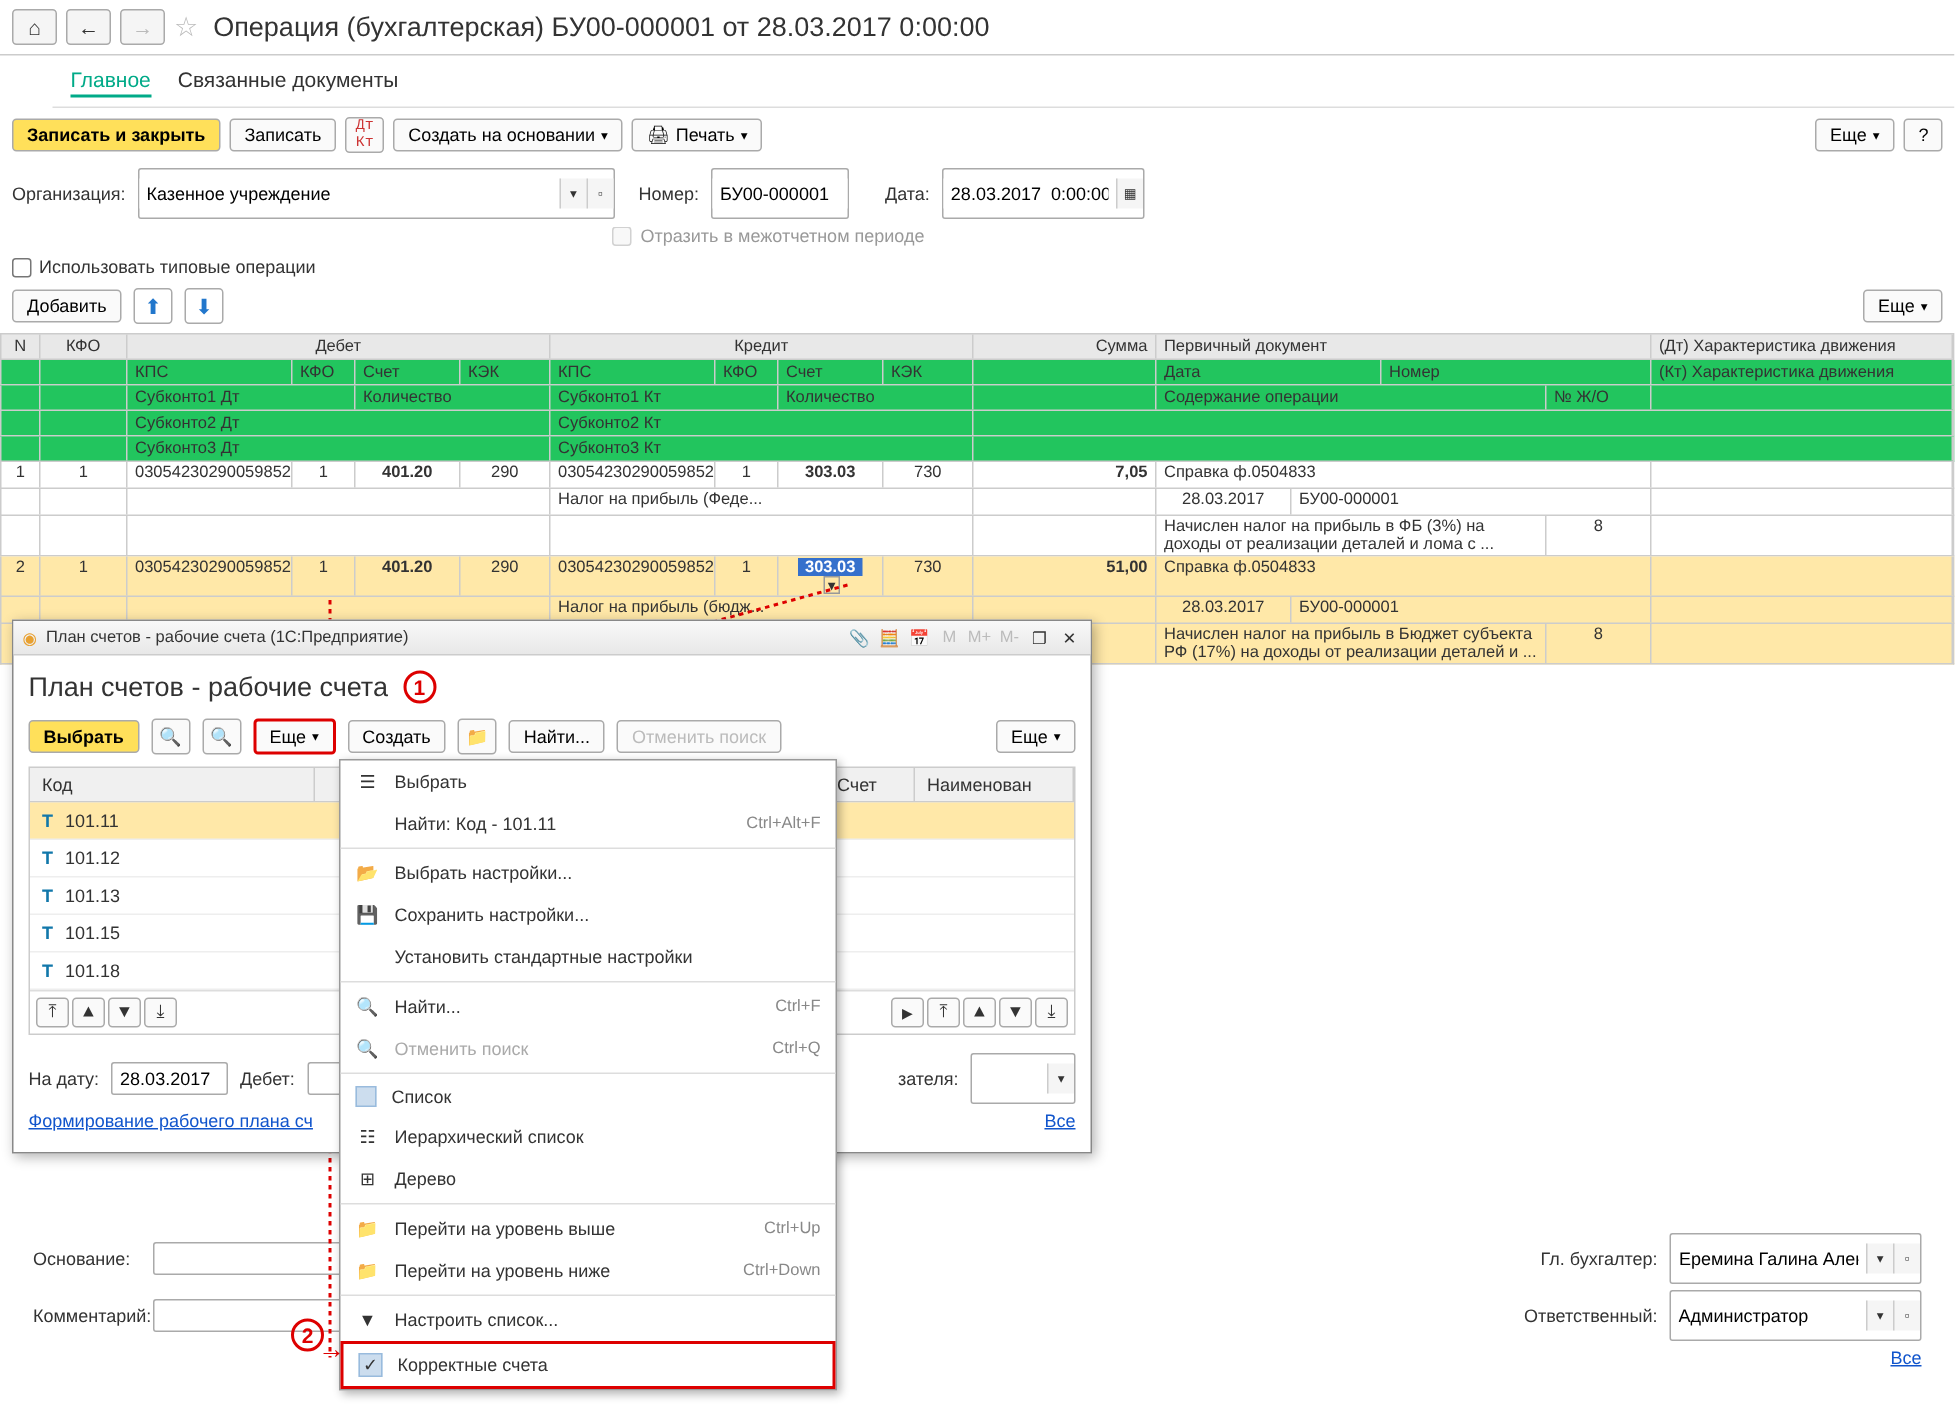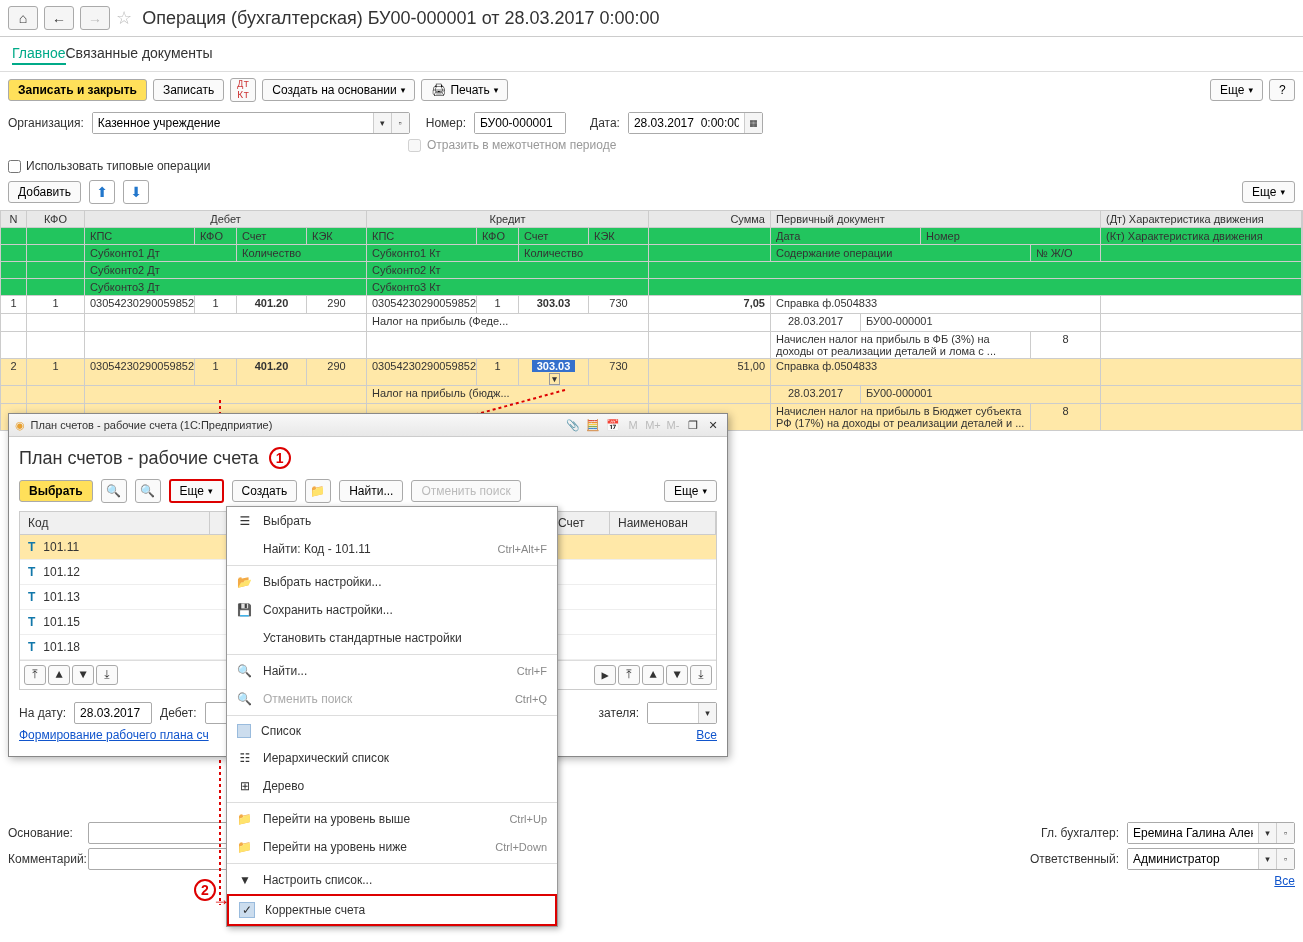--- a/index.html
+++ b/index.html
@@ -3,52 +3,52 @@
 <meta charset="utf-8">
 <style>
 * { box-sizing: border-box; margin: 0; padding: 0; font-family: Arial, sans-serif; }
 body { background: #fff; font-size: 12px; color: #333; position: relative; width: 1303px; height: 942px; overflow: hidden; }
 
 .topbar { display: flex; align-items: center; padding: 6px 8px; gap: 6px; border-bottom: 1px solid #ccc; }
 .win-btn { width: 30px; height: 24px; border: 1px solid #aaa; background: #f5f5f5; border-radius: 3px; display: flex; align-items: center; justify-content: center; cursor: pointer; font-size: 14px; }
 .title { font-size: 18px; font-weight: normal; margin-left: 4px; }
 .star-icon { font-size: 18px; color: #bbb; cursor: pointer; }
 
-.tabs { display: flex; padding: 6px 12px; border-bottom: 1px solid #ddd; }
+.tabs { display: flex; gap: 18px; padding: 6px 12px; border-bottom: 1px solid #ddd; margin-left: 35px; }
 .tab { font-size: 14px; color: #333; cursor: pointer; padding: 2px 0; }
 .tab.active { color: #0a8; border-bottom: 2px solid #0a8; }
 
 .toolbar { display: flex; align-items: center; padding: 6px 8px; gap: 6px; }
 .btn { border: 1px solid #aaa; border-radius: 3px; padding: 3px 9px; background: #fafafa; cursor: pointer; font-size: 12px; display: inline-flex; align-items: center; gap: 4px; }
 .btn.yellow { background: #ffe05a; font-weight: bold; }
 .drop-caret::after { content: " ▾"; font-size: 9px; }
 .icon-btn { width: 26px; height: 24px; border: 1px solid #aaa; border-radius: 3px; background: #fafafa; display: inline-flex; align-items: center; justify-content: center; cursor: pointer; font-family: Liberation Mono, monospace; }
 
 .formrow { display: flex; align-items: center; padding: 4px 8px; gap: 8px; font-size: 12px; }
 .flabel { color: #333; }
-.combo { display: inline-flex; align-items: center; border: 1px solid #aaa; border-radius: 2px; height: 22px; }
+.combo { display: inline-flex; align-items: center; border: 1px solid #aaa; border-radius: 2px; height: 34px; }
 .combo input { border: none; padding: 0 5px; height: 20px; font-size: 12px; outline: none; }
 .combo .cbtn { width: 18px; height: 20px; border-left: 1px solid #ccc; background: #f5f5f5; display: flex; align-items: center; justify-content: center; cursor: pointer; font-size: 9px; }
 .checkbox-row { display: flex; align-items: center; gap: 5px; padding: 3px 8px; margin-top: 4px; }
 .interperiod { margin-left: 408px; display: flex; align-items: center; gap: 6px; color: #999; }
 
 .subtoolbar { display: flex; align-items: center; padding: 4px 8px; gap: 8px; }
 .arrow-btn { width: 26px; height: 24px; border: 1px solid #aaa; border-radius: 3px; display: flex; align-items: center; justify-content: center; cursor: pointer; font-size: 14px; }
 
 .grid { font-size: 12px; margin-top: 2px; }
 .grid-head { display: flex; background: #e8e8e8; border: 1px solid #ccc; }
 .grid-head .gcell { border-right: 1px solid #ccc; padding: 2px 5px; text-align: center; font-size: 11px; }
 .subhead { display: flex; background: #22c55e; border-left: 1px solid #ccc; border-right: 1px solid #ccc; border-bottom: 1px solid #ccc; }
 .subhead .gcell { border-right: 1px solid #ccc; padding: 2px 5px; font-size: 11px; }
 .grid-row { display: flex; border-left: 1px solid #ccc; border-right: 1px solid #ccc; border-bottom: 1px solid #ccc; min-height: 18px; }
 .grid-row .gcell { border-right: 1px solid #ccc; padding: 1px 5px; font-size: 11px; }
 .grid-row.highlight { background: #ffe8a8; }
 .account-select { background: #3570cc; color: #fff; padding: 0 5px; display: inline-block; }
 
-.bottom-form { padding: 6px 8px; }
+.bottom-form { padding: 6px 22px; }
 .bottom-row { display: flex; align-items: center; gap: 8px; margin: 4px 0; }
 .tinput { border: 1px solid #aaa; border-radius: 2px; height: 22px; padding: 0 5px; font-size: 12px; }
 
 
 .modal { position: absolute; left: 8px; top: 413px; width: 720px; background: #fff; border: 1px solid #888; box-shadow: 2px 2px 8px rgba(0,0,0,.3); z-index: 100; }
 .modal-title { background: linear-gradient(#f8f8f8,#e8e8e8); padding: 3px 6px; display: flex; align-items: center; gap: 6px; border-bottom: 1px solid #ccc; font-size: 11px; }
 .modal-title .mt-icons { margin-left: auto; display: flex; gap: 4px; }
 .mt-icons span { width: 16px; height: 16px; display: inline-flex; align-items: center; justify-content: center; cursor: pointer; font-size: 11px; border: 1px solid transparent; }
 .modal-body { padding: 10px; }
 .modal-h1 { font-size: 18px; margin-bottom: 10px; display: flex; align-items: center; gap: 10px; }
@@ -235,21 +235,21 @@
     <div class="gcell" style="width:42px;text-align:center">1</div>
     <div class="gcell" style="width:70px;text-align:center;font-weight:bold">401.20</div>
     <div class="gcell" style="width:60px;text-align:center">290</div>
     <div class="gcell" style="width:110px">03054230290059852</div>
     <div class="gcell" style="width:42px;text-align:center">1</div>
     <div class="gcell" style="width:70px;text-align:center;font-weight:bold">
       <span class="account-select">303.03</span>
       <span style="border:1px solid #999;padding:0 2px;font-size:9px;margin-left:2px">▾</span>
     </div>
     <div class="gcell" style="width:60px;text-align:center">730</div>
-    <div class="gcell" style="width:122px;text-align:right;font-weight:normal">51,00</div>
+    <div class="gcell" style="width:122px;text-align:right;font-weight:bold">51,00</div>
     <div class="gcell" style="width:330px">Справка ф.0504833</div>
     <div class="gcell" style="flex:1"></div>
   </div>
   <div class="grid-row highlight">
     <div class="gcell" style="width:26px"></div>
       <div class="gcell" style="width:58px"></div>
     <div class="gcell" style="width:282px"></div>
     <div class="gcell" style="width:282px">Налог на прибыль (бюдж...</div>
     <div class="gcell" style="width:122px"></div>
     <div class="gcell" style="width:90px;text-align:center">28.03.2017</div>

